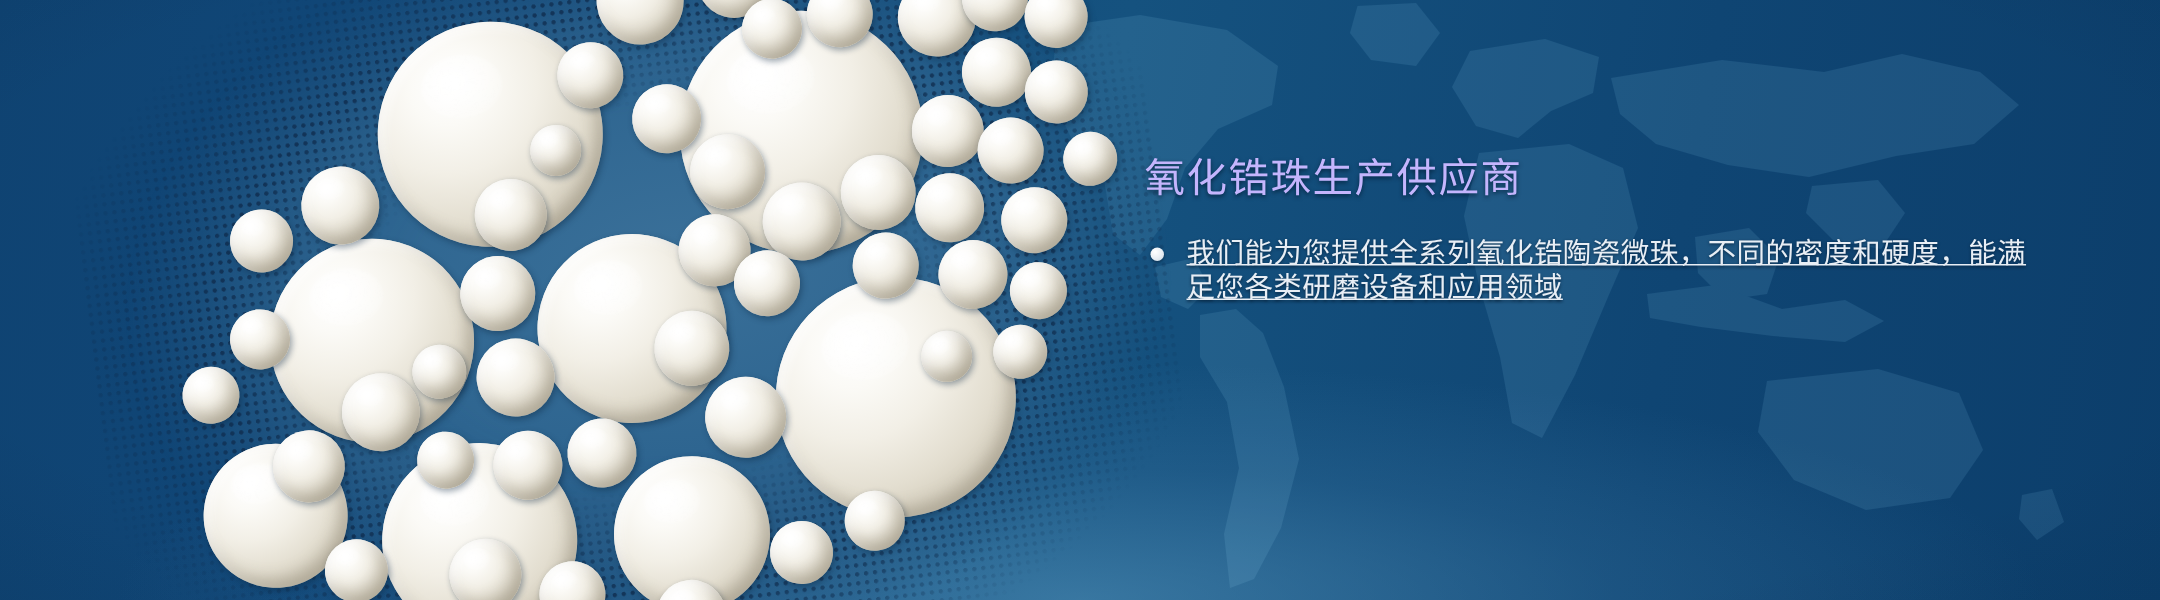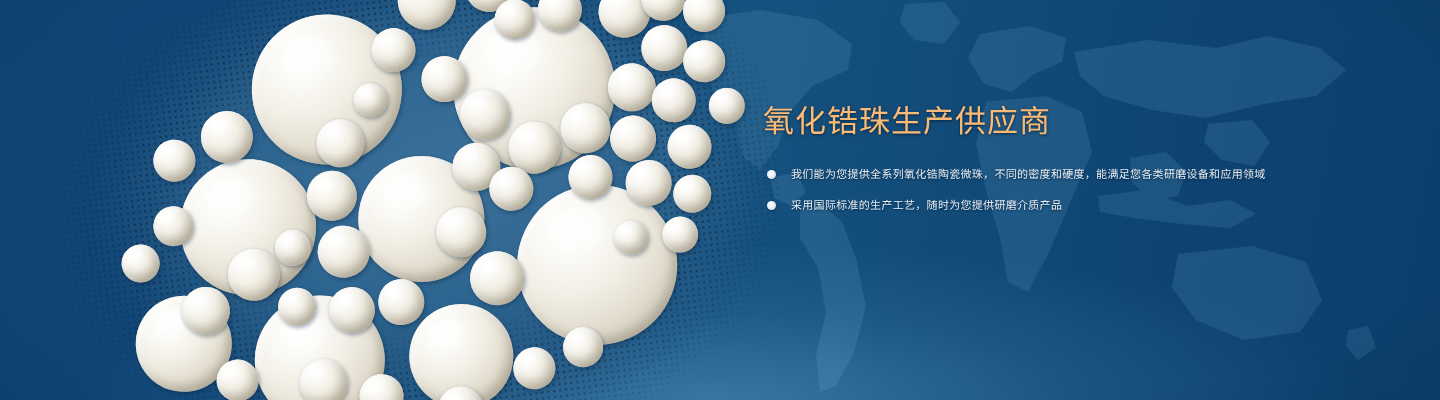--- a/index.html
+++ b/index.html
@@ -96,43 +96,44 @@
   }
 
   
   .content {
     position: absolute;
     left: 763px;
     top: 104px;
     width: 600px;
   }
   .headline {
-    font-size: 31px;
+    font-size: 27px;
     font-weight: 400;
     line-height: 1.18;
-    color: #fdba74;
+    color: #c4b5fd;
     letter-spacing: 1px;
     text-shadow: 0 1px 3px rgba(3,25,48,0.75);
     margin: 0 0 22px 0;
     white-space: nowrap;
   }
   .bullets {
     list-style: none;
     margin: 0;
     padding: 0;
   }
   .bullet {
     position: relative;
     padding-left: 28px;
     margin-bottom: 8px;
-    font-size: 11px;
+    font-size: 19px;
     line-height: 23px;
     color: #e8eef5;
     letter-spacing: 0.3px;
     text-shadow: 0 1px 2px rgba(3,25,48,0.70);
+    text-decoration: underline;
   }
   .bullet:last-child { margin-bottom: 0; }
   .dot {
     position: absolute;
     left: 4px;
     top: 7px;
     width: 9px;
     height: 9px;
     border-radius: 50%;
     background: radial-gradient(circle at 35% 32%, #ffffff 0%, #e7edf3 55%, #c8d3de 100%);
@@ -244,20 +245,16 @@
   </div>
 
   <div class="content">
     <h1 class="headline">氧化锆珠生产供应商</h1>
 
     <ul class="bullets">
       <li class="bullet">
         <span class="dot"></span>
         <span>我们能为您提供全系列氧化锆陶瓷微珠，不同的密度和硬度，能满足您各类研磨设备和应用领域</span>
       </li>
-      <li class="bullet">
-        <span class="dot"></span>
-        <span>采用国际标准的生产工艺，随时为您提供研磨介质产品</span>
-      </li>
     </ul>
   </div>
 
 </div>
 
 </body></html>

